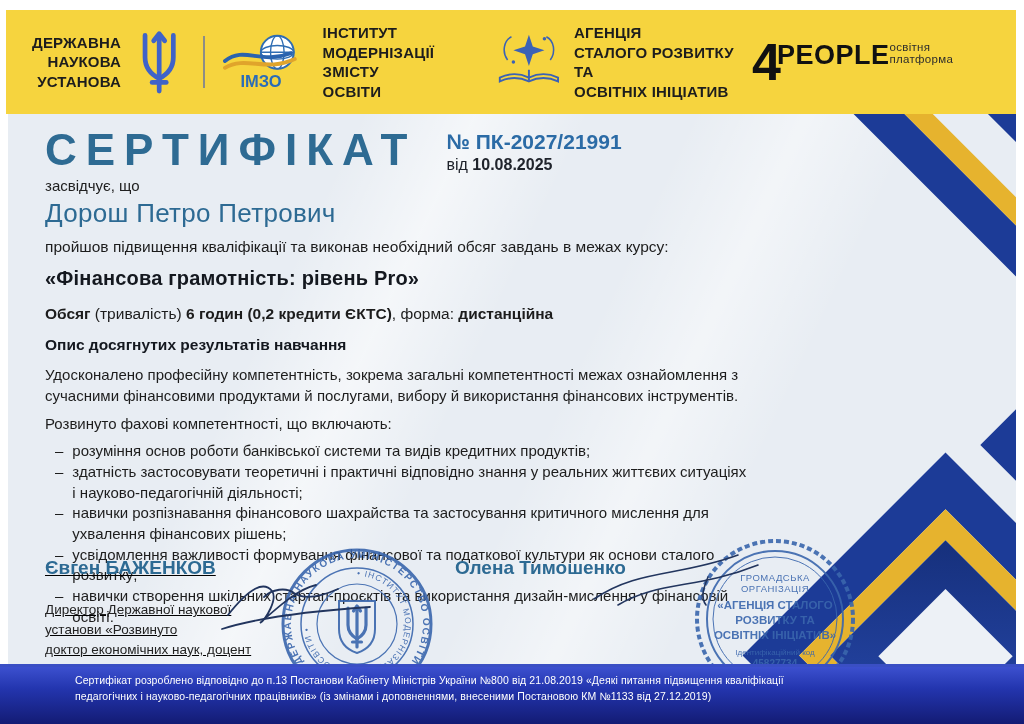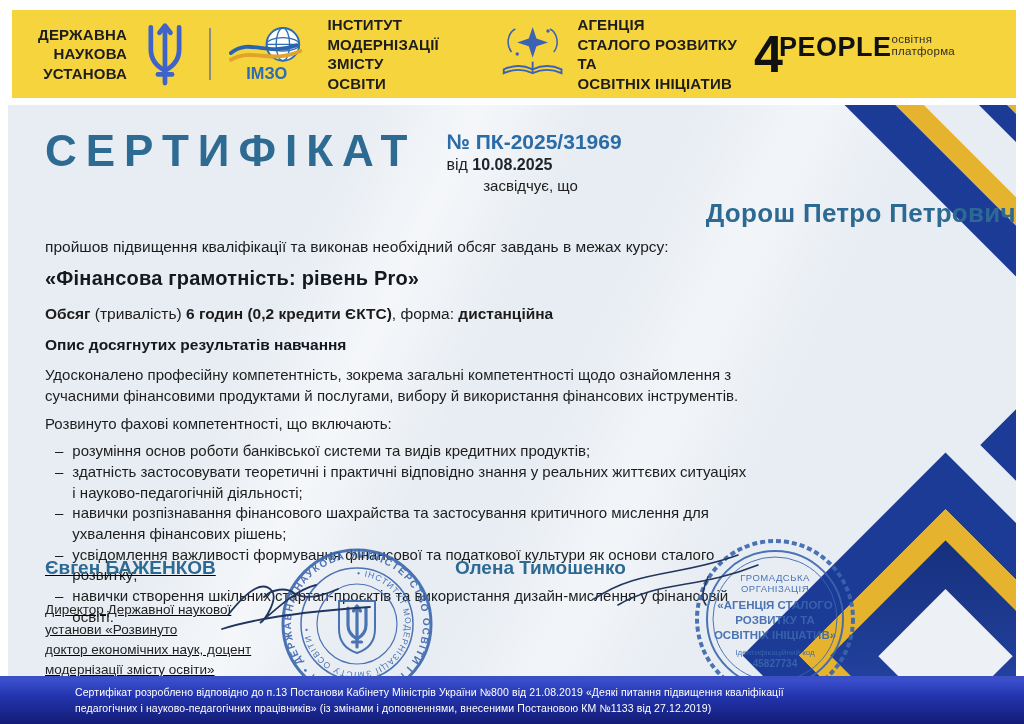--- a/index.html
+++ b/index.html
@@ -1,20 +1,20 @@
 <!DOCTYPE html>
 <html><head>
 <meta charset="utf-8">
 <style>
   * { margin:0; padding:0; box-sizing:border-box; }
   html,body { width:1024px; height:724px; font-family:"Liberation Sans", sans-serif; }
   .page { position:relative; width:1024px; height:724px; background:#ffffff; overflow:hidden; }
 
   
-  .header { position:absolute; left:12px; top:10px; right:8px; height:88px;
+  .header { position:absolute; left:6px; top:10px; right:8px; height:104px;
             background:#F6D43E; display:flex; align-items:center; padding:0 26px; z-index:5; }
   .org-block { font-weight:bold; color:#1d1d1d; font-size:15px; line-height:1.3; letter-spacing:.2px; }
   .org-right { text-align:right; }
   .hdr-sep { width:2px; height:52px; background:#8d8d86; margin:0 18px; }
   .logo-4p { display:flex; align-items:flex-start; margin-left:auto; }
   .big4 { font-size:52px; font-weight:800; color:#111; line-height:.85; letter-spacing:-2px; }
   .p4col { display:flex; flex-direction:row; margin-left:-2px; }
   .p4name { font-size:27px; font-weight:800; color:#111; letter-spacing:.5px; line-height:1; margin-top:2px; }
   .p4sub { font-size:11.5px; color:#2c2c2c; margin-top:1px; letter-spacing:.3px; }
 
@@ -34,28 +34,28 @@
   .dia-a .gold { border-width:20px; }
   .dia-a2 { left:992px; top:-85px; width:150px; height:150px; border:20px solid #1c3b97; }
   .dia-a2 .gold { border-width:12px; }
   .dia-b { left:1022px; top:220px; width:240px; height:240px; border:30px solid #1c3b97; }
   .dia-c { left:794px; top:407px; width:287px; height:287px; border:40px solid #1c3b97; }
   .dia-c .gold { border-width:22px; }
   .dia-c .fill { position:absolute; inset:22px; background:linear-gradient(135deg,#16307c,#2a4cb3); }
   .dia-c .hole { position:absolute; left:50%; top:50%; width:95px; height:95px;
                  transform:translate(-50%,-50%); background:#edf1f6; }
 
-  .title-row { display:flex; align-items:center; gap:30px; }
+  .title-row { display:flex; align-items:flex-start; gap:30px; }
   .cert-title { font-size:44px; font-weight:800; letter-spacing:9px; color:#2e6b93; line-height:1.05; }
   .cert-no { margin-top:2px; }
   .cert-no .num { font-size:21px; font-weight:bold; color:#2b6ba6; line-height:1.2; }
   .cert-no .date-line { font-size:16px; color:#20242c; margin-top:2px; }
   .cert-no .date-line b { font-weight:800; }
-  .certifies { font-size:15px; color:#202020; margin-top:3px;text-align:center; }
-  .recipient { font-size:26px; font-weight:700; color:#2d6a93; margin-top:4px; letter-spacing:.3px;text-align:right; }
+  .certifies { font-size:15px; color:#202020; margin-top:3px; }
+  .recipient { font-size:26px; font-weight:400; color:#2d6a93; margin-top:4px; letter-spacing:.3px; }
   .completion { font-size:15.5px; color:#1c1c1c; margin-top:9px; }
   .course { font-size:20px; font-weight:800; color:#14181f; margin-top:11px; letter-spacing:.2px; }
   .volume { font-size:15.5px; color:#1c1c1c; margin-top:15px; }
   .volume b { font-weight:800; }
   .outcomes-h { font-size:15.5px; font-weight:800; color:#14181f; margin-top:13px; }
   .para { font-size:15px; color:#1d1d1d; margin-top:11px; max-width:700px; line-height:1.38; }
   .para2 { margin-top:7px; }
   .bullets { margin-top:7px; max-width:705px; }
   .bullet { display:flex; gap:9px; font-size:15px; color:#1d1d1d; line-height:1.38; padding-left:10px; }
   .dash { flex:0 0 auto; }
@@ -67,21 +67,21 @@
   .sig-left { left:37px; top:452px; width:250px;text-decoration:underline; }
   .sig-right { left:447px; top:452px; width:280px; }
   .seal { position:absolute; z-index:2; opacity:.9; }
   .seal-left { left:268px; top:438px; }
   .seal-right { left:683px; top:430px; }
   .scribble { position:absolute; z-index:4; }
   .scribble-left { left:212px; top:462px; }
   .scribble-right { left:580px; top:442px; }
 
   
-  .footer { position:absolute; left:0; right:0; bottom:0; height:48px; z-index:6;
+  .footer { position:absolute; left:0; right:0; bottom:0; height:60px; z-index:6;
             background:linear-gradient(180deg,#3c50cf 0%,#2335ae 38%,#131b74 100%);
             border-top:3px solid #3a4fc4; }
   .footer-text { padding:6px 0 0 75px; color:#ffffff; font-size:10.5px; line-height:1.5; letter-spacing:.1px; }
 </style>
 </head>
 <body>
 
 <div class="page">
 
   <div class="header">
@@ -152,33 +152,33 @@
           <div class="fill">
             <div class="hole"></div>
           </div>
         </div>
     </div>
 
     <div class="content">
       <div class="title-row">
         <div class="cert-title">СЕРТИФІКАТ</div>
         <div class="cert-no">
-          <div class="num">№ ПК-2025/31969</div>
+          <div class="num">№ ПК-2027/21991</div>
           <div class="date-line"><span>від </span><b>10.08.2025</b></div>
         </div>
       </div>
       <div class="certifies">засвідчує, що</div>
       <div class="recipient">Дорош Петро Петрович</div>
       <div class="completion">пройшов підвищення кваліфікації та виконав необхідний обсяг завдань в межах курсу:</div>
       <div class="course">«Фінансова грамотність: рівень Pro»</div>
       <div class="volume">
         <b>Обсяг</b><span> (тривалість) </span><b>6 годин (0,2 кредити ЄКТС)</b><span>, форма: </span><b>дистанційна</b>
       </div>
       <div class="outcomes-h">Опис досягнутих результатів навчання</div>
-      <div class="para">Удосконалено професійну компетентність, зокрема загальні компетентності щодо ознайомлення з сучасними фінансовими продуктами й послугами, вибору й використання фінансових інструментів.</div>
+      <div class="para">Удосконалено професійну компетентність, зокрема загальні компетентності межах ознайомлення з сучасними фінансовими продуктами й послугами, вибору й використання фінансових інструментів.</div>
       <div class="para para2">Розвинуто фахові компетентності, що включають:</div>
       <div class="bullets">
         <div class="bullet">
             <span class="dash">–</span>
             <span>розуміння основ роботи банківської системи та видів кредитних продуктів;</span>
           </div>
         <div class="bullet">
             <span class="dash">–</span>
             <span>здатність застосовувати теоретичні і практичні відповідно знання у реальних життєвих ситуаціях і науково-педагогічній діяльності;</span>
           </div>

